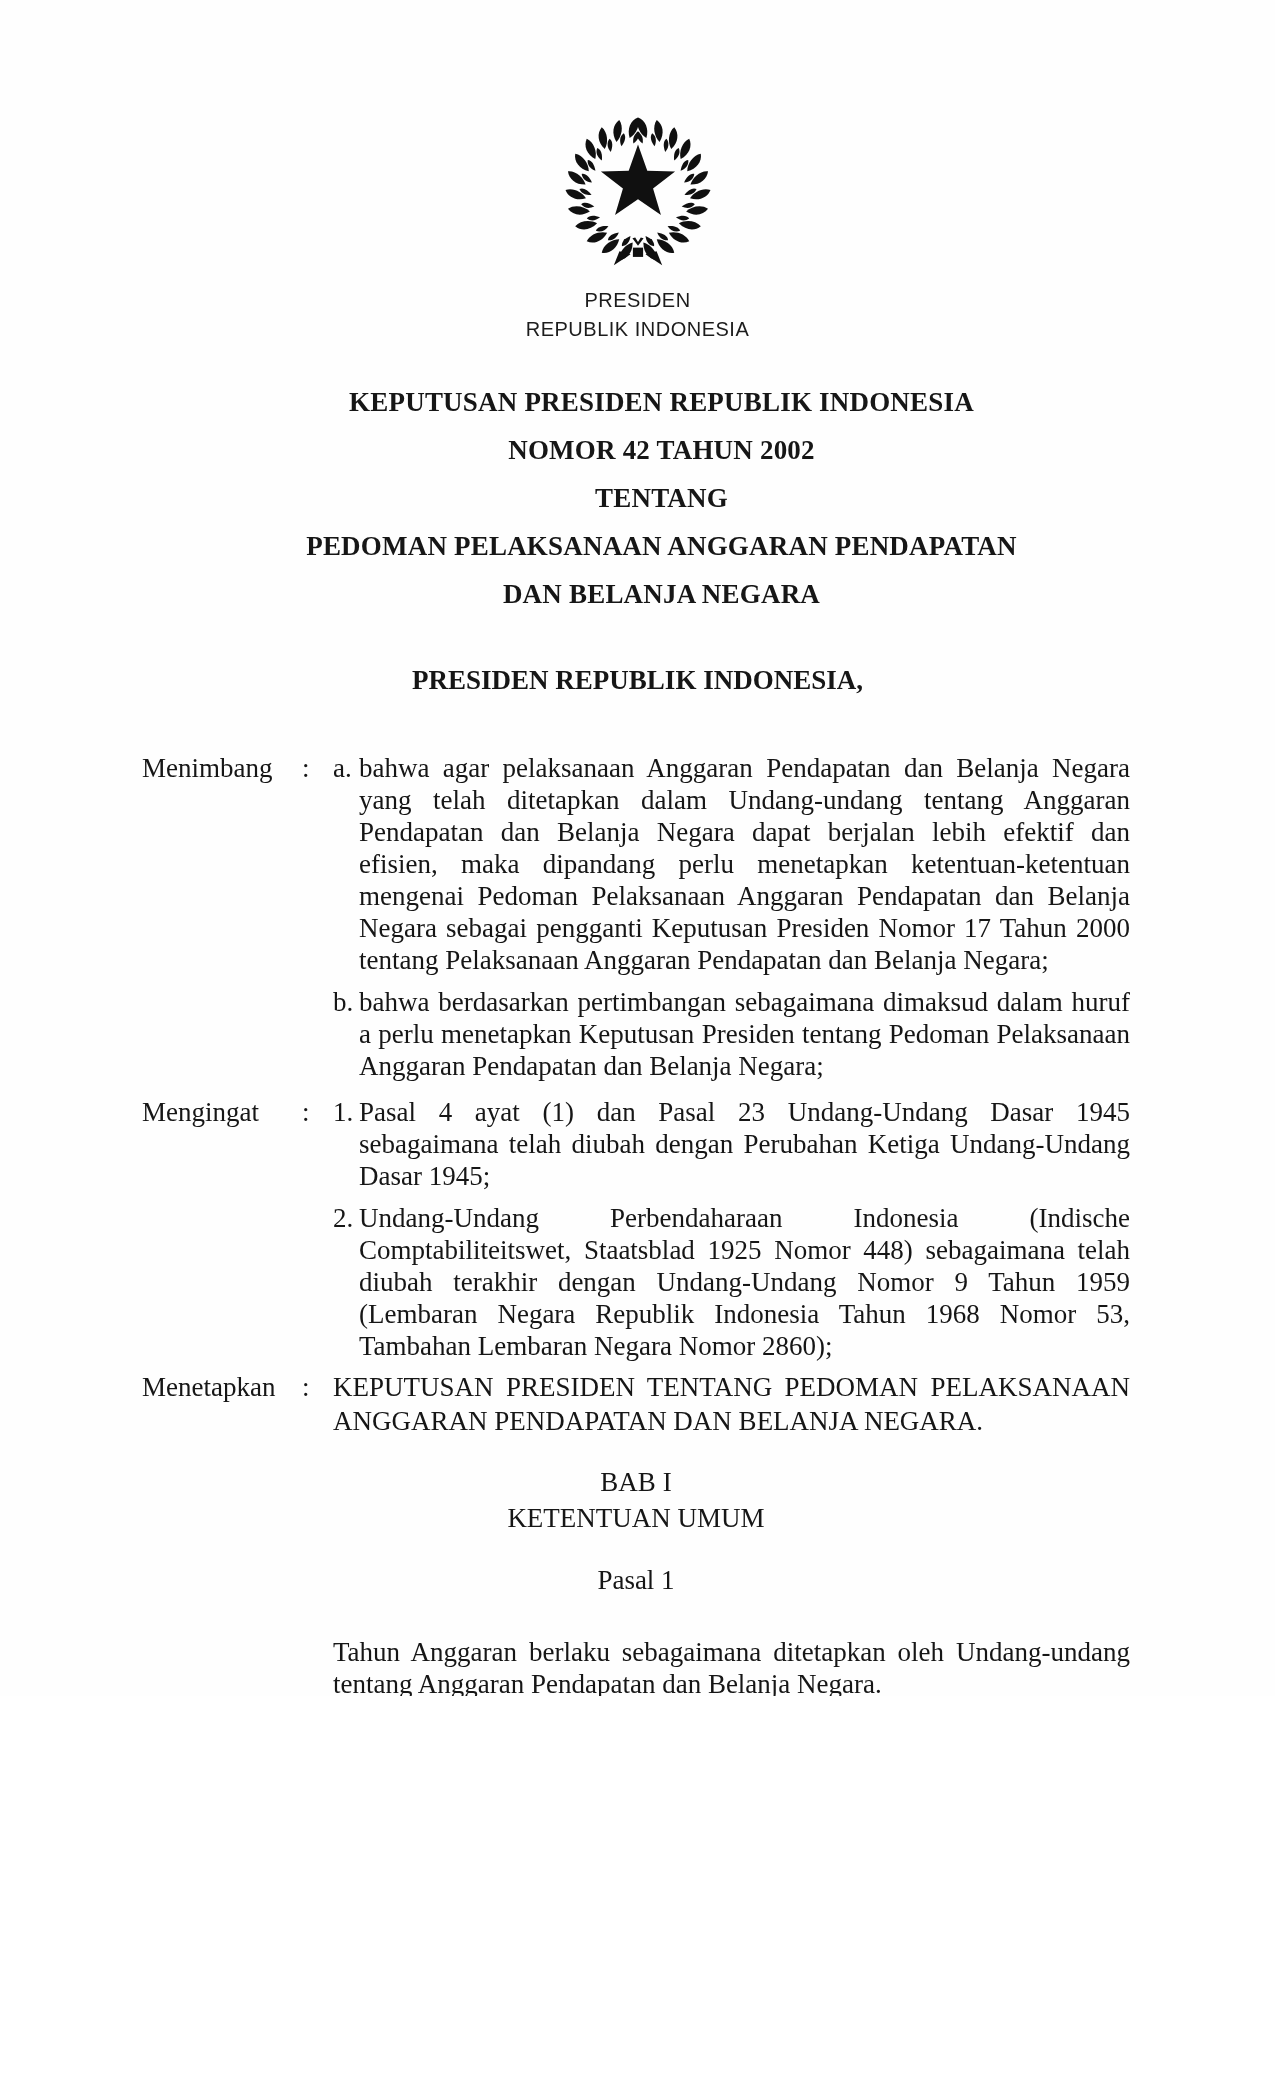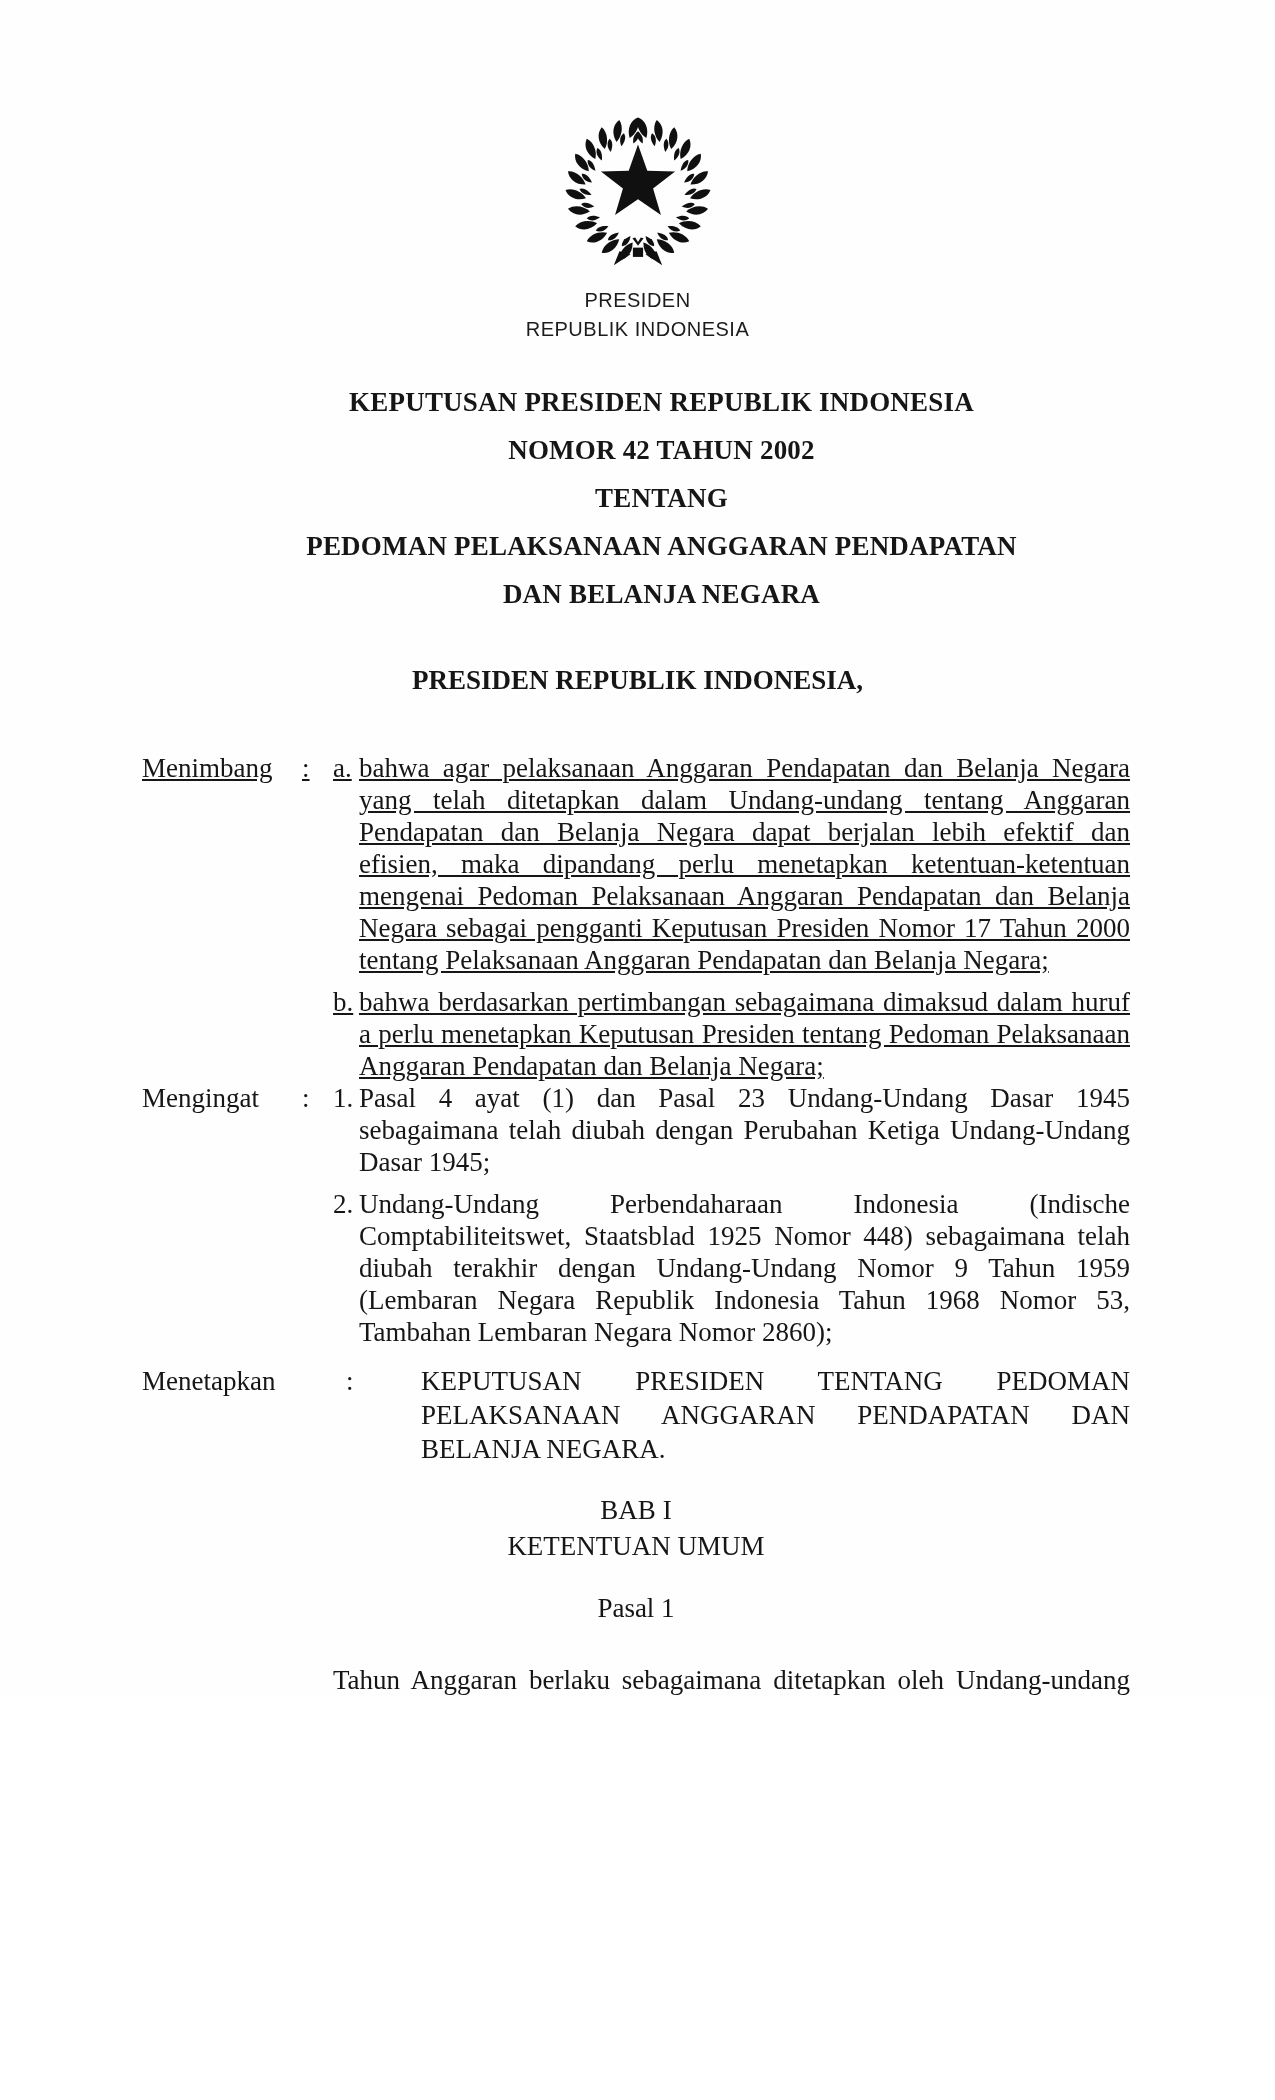--- a/index.html
+++ b/index.html
@@ -24,23 +24,23 @@
   .title-block {
     margin-top:34px; text-align:center;
     font-weight:bold; font-size:27px; line-height:48px;
     letter-spacing:0.2px;
     padding-left:48px;
   }
   .preamble-heading { text-align:center; font-weight:bold; margin-top:46px; }
   
   .content { padding:0 145px 0 142px; }
   .clause { display:grid; grid-template-columns:160px 31px 1fr; }
-  .clause-menimbang { margin-top:56px;text-decoration:underline; }
-  .clause-mengingat { }
-  .clause-menetapkan { margin-top:16px; line-height:34px;gap:44px; }
+  .clause-menimbang { margin-top:56px; }
+  .clause-mengingat { margin-top:14px; }
+  .clause-menetapkan { margin-top:8px; line-height:34px; }
   .clause-label, .clause-sep { text-align:left; }
   .item { display:grid; grid-template-columns:26px 1fr; }
   .item + .item { margin-top:10px; }
   .item-marker { text-align:left; }
   .item-text { text-align:justify; }
   .just { text-align:justify; }
   
   .memutuskan { text-align:center; margin-top:50px; }
   .bab-block { text-align:center; margin-top:26px; line-height:36px; }
   .pasal-heading { text-align:center; margin-top:28px; }

